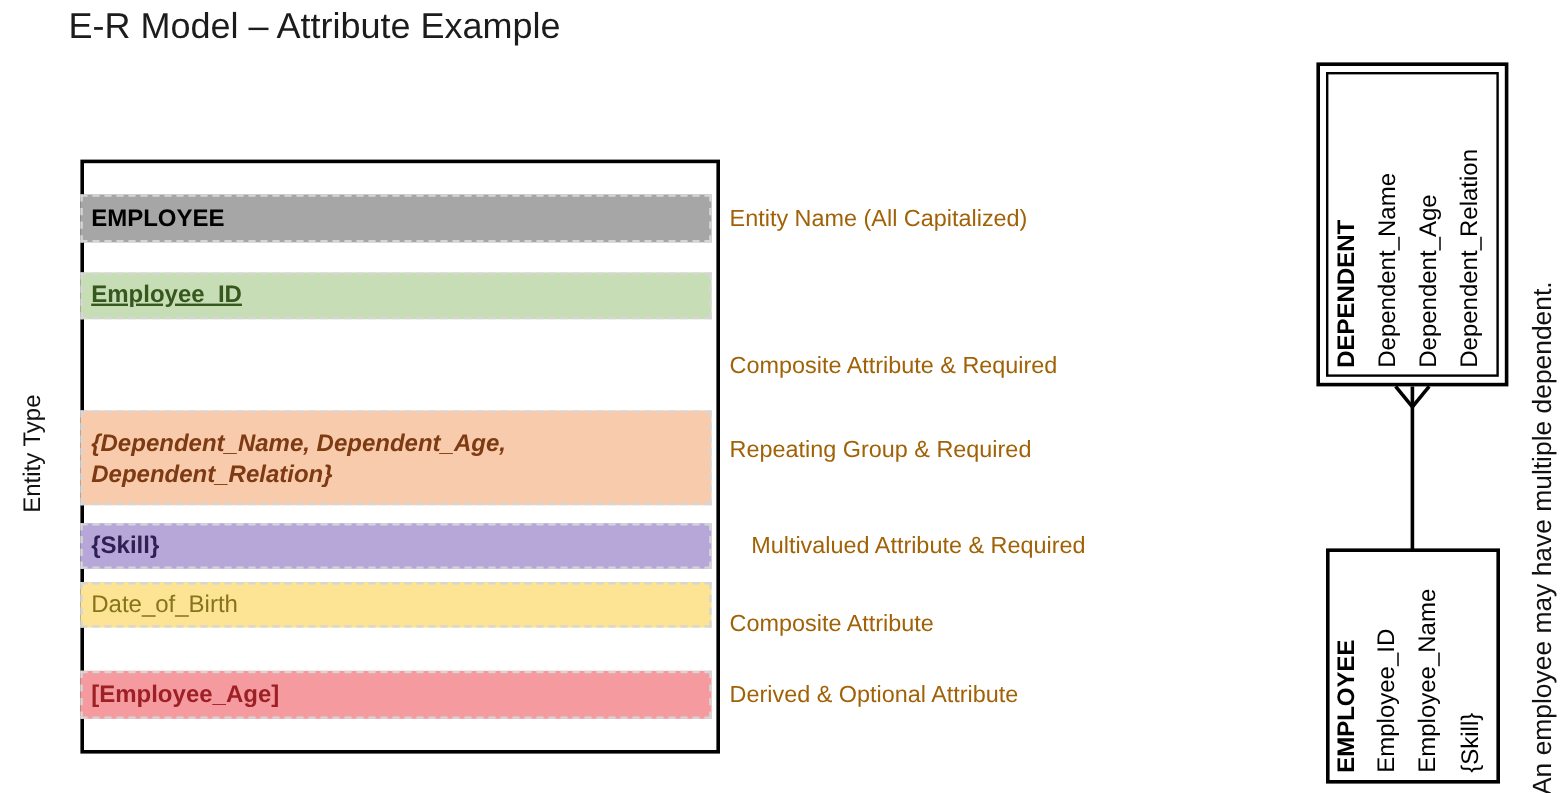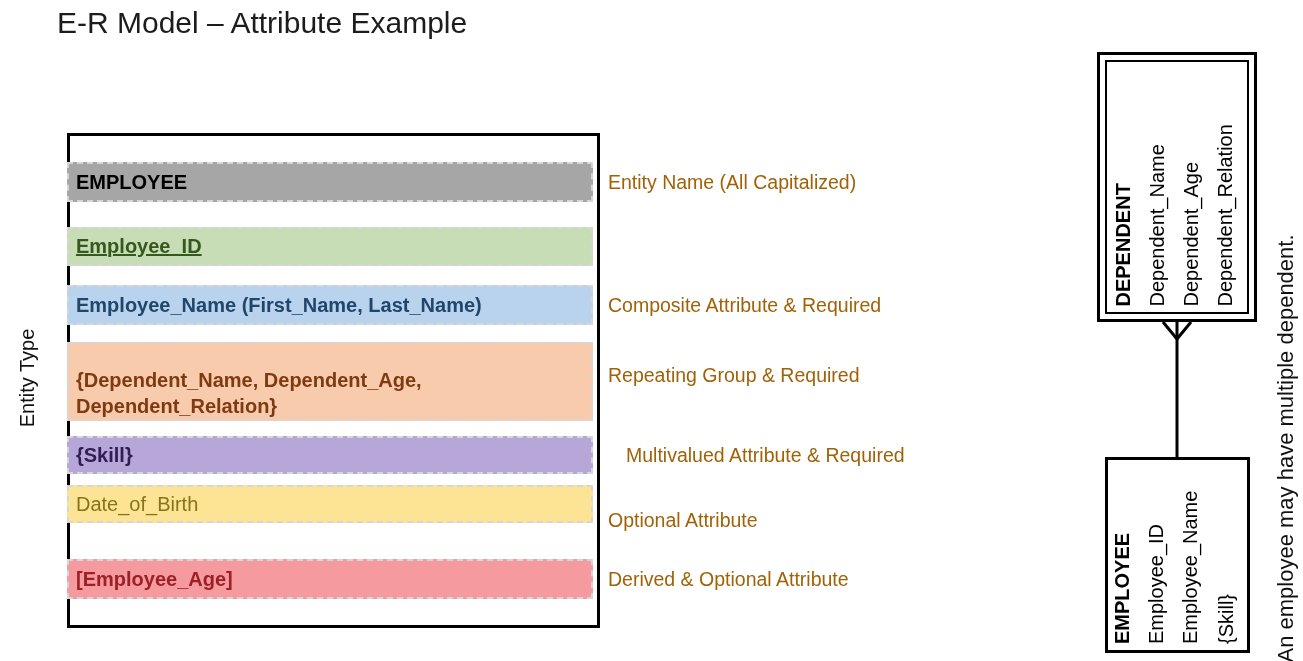--- a/index.html
+++ b/index.html
@@ -33,21 +33,21 @@
     position:absolute;left:67px;width:526px;
     border:2px dashed #d6d6d6;
     box-sizing:border-box;
     display:flex;align-items:center;
     padding-left:7px;
     font-size:20px;
   }
   .row-0{top:162px;height:40px;}
   .row-1{top:227px;height:39px;}
   .row-2{top:285px;height:40px;}
-  .row-3{top:342px;height:79px;align-items:flex-end;padding-top:3px;line-height:26px;}
+  .row-3{top:342px;height:79px;align-items:center;padding-top:3px;line-height:26px;font-style:italic;}
   .row-4{top:436px;height:38px;}
   .row-5{top:473px;height:38px;margin-top:12px;}
   .row-6{top:559px;height:40px;}
   .annotation{
     position:absolute;left:608px;width:480px;
     display:flex;align-items:center;
     font-size:19.5px;color:#a16207;
   }
   .ann-0{top:162px;height:40px;}
   .ann-1{top:227px;height:39px;}
@@ -93,41 +93,38 @@
   <div class="rot entity-type-label">Entity Type</div>
 
   <div class="main-box"></div>
 
   <div class="attr-row row-0" style="background: rgb(166, 166, 166); color: rgb(0, 0, 0); font-weight: bold;">
       <span>EMPLOYEE</span>
     </div>
   <div class="attr-row row-1" style="background: rgb(199, 221, 181); color: rgb(54, 87, 29); font-weight: bold;">
       <span style="text-decoration: underline;">Employee_ID</span>
     </div>
-  <div class="attr-row row-2" style="background: rgb(185, 211, 238); color: rgb(32, 71, 107); font-weight: bold;">
-      <span>Employee_Name (First_Name, Last_Name)</span>
-    </div>
   <div class="attr-row row-3" style="background: rgb(248, 203, 172); color: rgb(126, 58, 18); font-weight: bold;">
       <span style="white-space:normal;max-width:460px;display:block;">{Dependent_Name, Dependent_Age, Dependent_Relation}</span>
     </div>
   <div class="attr-row row-4" style="background: rgb(182, 167, 216); color: rgb(46, 32, 82); font-weight: bold;">
       <span>{Skill}</span>
     </div>
   <div class="attr-row row-5" style="background: rgb(252, 228, 148); color: rgb(134, 116, 28); font-weight: normal;">
       <span>Date_of_Birth</span>
     </div>
   <div class="attr-row row-6" style="background: rgb(245, 154, 158); color: rgb(156, 32, 38); font-weight: bold;">
       <span>[Employee_Age]</span>
     </div>
 
   <div class="annotation ann-0">Entity Name (All Capitalized)</div>
   <div class="annotation ann-2">Composite Attribute &amp; Required</div>
   <div class="annotation ann-3">Repeating Group &amp; Required</div>
   <div class="annotation ann-4">Multivalued Attribute &amp; Required</div>
-  <div class="annotation ann-5">Optional Attribute</div>
+  <div class="annotation ann-5">Composite Attribute</div>
   <div class="annotation ann-6">Derived &amp; Optional Attribute</div>
 
   <div class="dep-box-outer">
     <div class="dep-box-inner"></div>
   </div>
   <div class="rot entity-text dep-text">
     <div class="ent-name">DEPENDENT</div>
     <div>Dependent_Name</div>
     <div>Dependent_Age</div>
     <div>Dependent_Relation</div>

